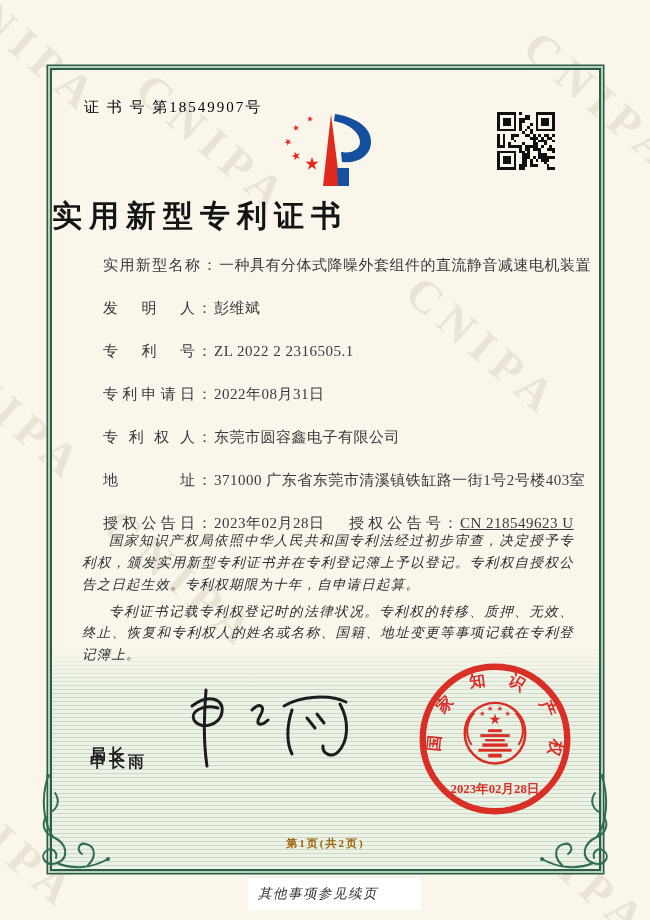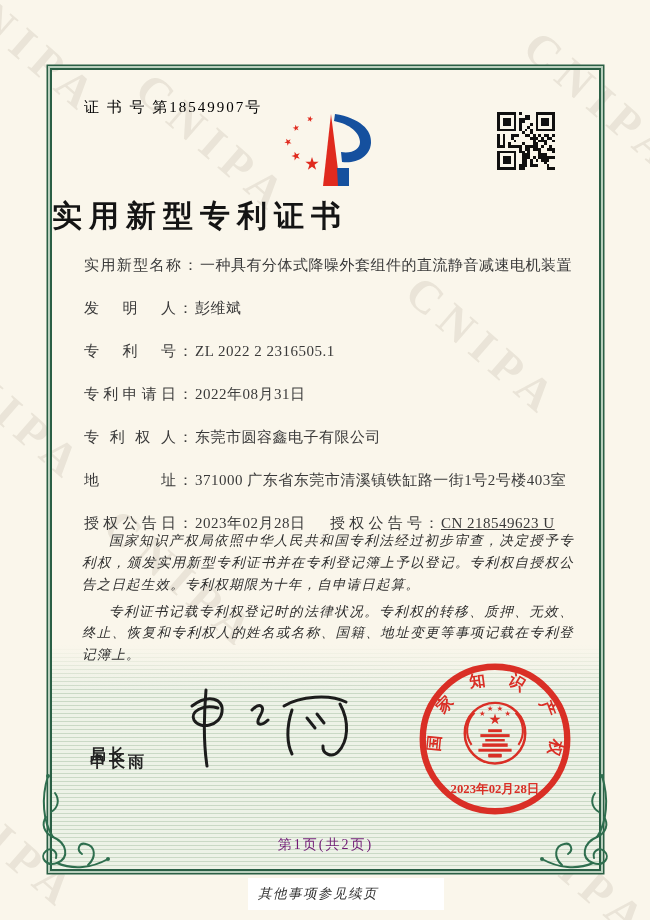--- a/index.html
+++ b/index.html
@@ -31,44 +31,44 @@
     background:linear-gradient(180deg,#faf6eb 0%,rgba(250,246,235,0) 100%);
   }
   .certno{position:absolute;left:32px;top:28px;font-size:15px;letter-spacing:2px;color:#000000;white-space:nowrap;}
   .qr{position:absolute;right:44px;top:42px;width:58px;height:58px;}
   .logo{position:absolute;left:222px;top:42px;width:100px;height:80px;}
   .title{
     position:absolute;left:0;right:0;top:126px;text-align:left;
     font-size:30px;font-weight:700;letter-spacing:7px;color:#141414;white-space:nowrap;
   }
   .row{position:absolute;left:32px;font-size:15px;color:#3a3a3a;white-space:nowrap;z-index:2;}
-  .flabel{display:inline-block;width:92px;text-align:justify;text-align-last:justify;}
+  .flabel{display:inline-block;width:92px;text-align:justify;text-align-last:justify;margin-left:19px;}
   .flabel.wide{width:97px;}
   .fcolon{display:inline-block;margin:0 2px 0 2px;}
   .fvalue{letter-spacing:0.5px;}
   .grant2{position:absolute;left:246px;top:0;text-decoration:underline;}
   .paras{
     position:absolute;left:30px;top:460px;width:492px;z-index:2;
     font-size:13.5px;line-height:1.62;letter-spacing:1.2px;color:#2e2e2e;
     font-style:italic;text-align:justify;
   }
   .paras p{margin:0 0 5px 0;text-indent:2em;}
   .signer{position:absolute;left:38px;z-index:3;font-family:"Liberation Sans","DejaVu Sans",sans-serif;
     font-size:16px;font-weight:600;letter-spacing:3px;color:#222;}
   .signer.t1{top:648px;margin-top:27px;}
   .signer.t2{top:682px;}
   .sig{position:absolute;left:128px;top:612px;width:185px;height:95px;z-index:3;}
   .seal{position:absolute;left:360px;top:586px;width:166px;height:166px;z-index:4;opacity:0.95;}
   .pagefoot{position:absolute;left:0;right:0;top:766px;text-align:center;z-index:3;
-    font-size:14px;letter-spacing:2px;color:#701a75;}
+    font-size:11px;letter-spacing:2px;color:#a16207;font-weight:bold;}
   .flourish{position:absolute;width:112px;height:112px;z-index:5;pointer-events:none;}
   .flourish.bl{left:6px;top:770px;}
   .flourish.br{left:532px;top:770px;transform:scaleX(-1);}
   .note{
-    position:absolute;left:248px;top:878px;width:196px;height:32px;z-index:2;
+    position:absolute;left:248px;top:878px;width:173px;height:32px;z-index:2;
     background:#ffffff;display:flex;align-items:center;
     font-size:13.5px;font-style:italic;letter-spacing:1.5px;color:#333;
     padding-left:10px;box-sizing:border-box;white-space:nowrap;
   }
 </style>
 </head>
 <body>
 
 <span class="wm" style="left:-30px;top:-38px">CNIPA</span>
 <span class="wm" style="left:160px;top:62px">CNIPA</span>

